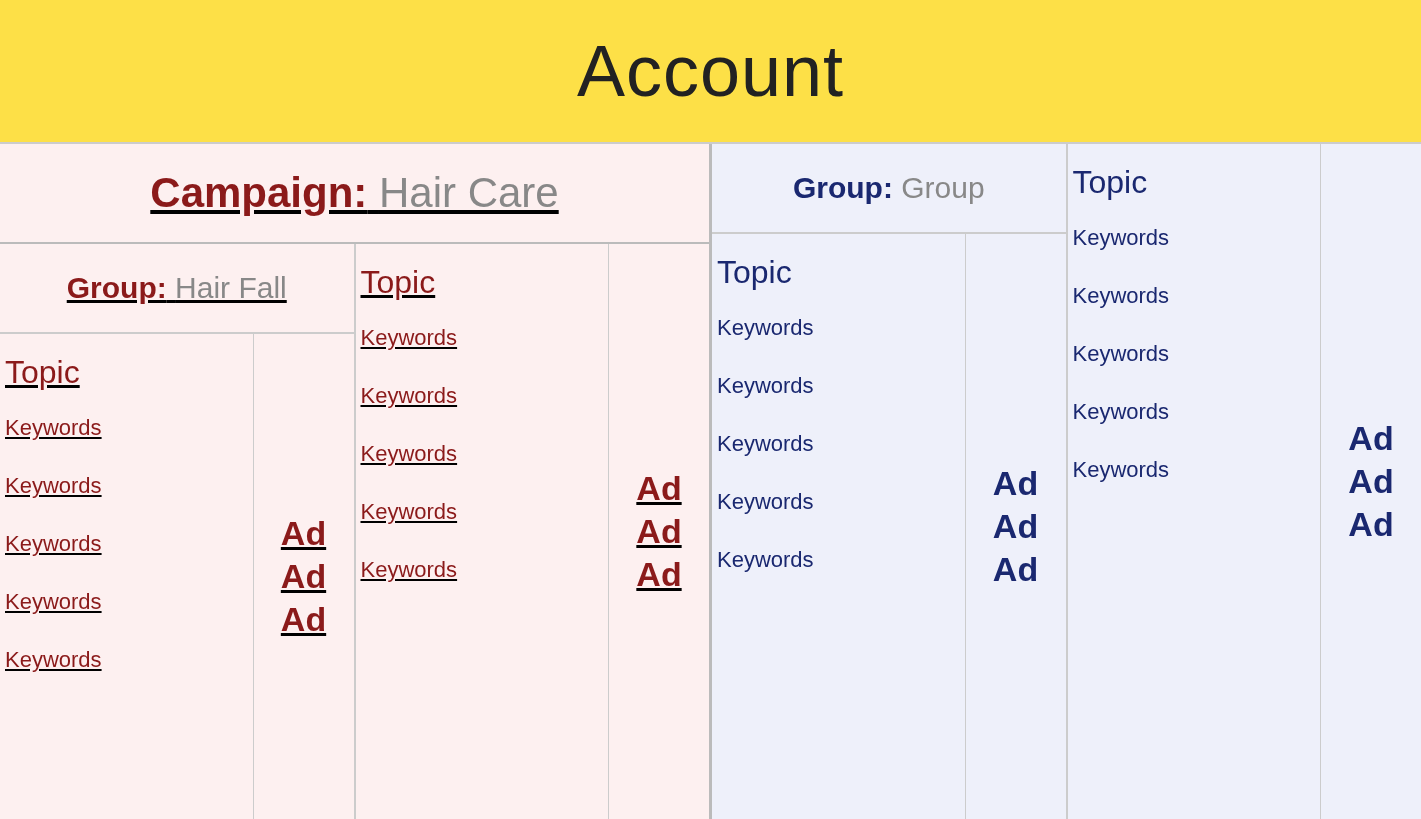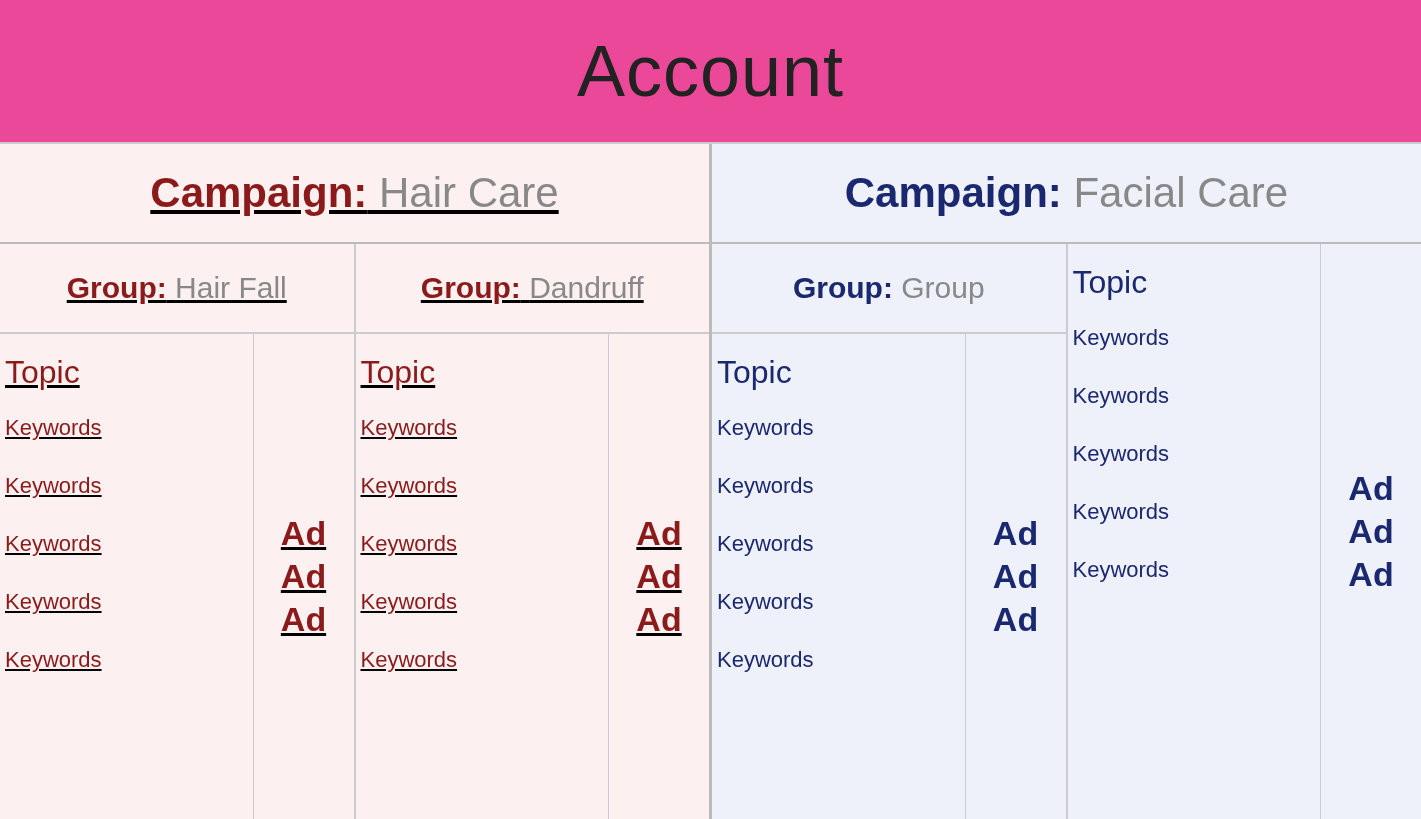--- a/index.html
+++ b/index.html
@@ -7,21 +7,21 @@
       width: 1421px;
       height: 819px;
       font-family: 'Helvetica Neue', Arial, sans-serif;
       background: #f0f0f0;
       display: flex;
       flex-direction: column;
     }
 
     
     #header {
-      background: #ec4899;
+      background: #fde047;
       text-align: center;
       padding: 30px 0 30px 0;
       border-bottom: 2px solid #ccc;
       flex-shrink: 0;
     }
     #header h1 {
       font-size: 72px;
       font-weight: 400;
       color: #222;
       letter-spacing: 1px;
@@ -202,52 +202,40 @@
           </div>
           <div class="ad-column">
             <div class="ad-item hair-ad">Ad</div>
             <div class="ad-item hair-ad">Ad</div>
             <div class="ad-item hair-ad">Ad</div>
           </div>
         </div>
       </div>
 
       <div class="group-column">
-        <div class="group-header">
-          <div class="group-title">
-            <span class="hair-group-label">Group:</span>
-            <span class="hair-group-value">Dandruff</span>
-          </div>
-        </div>
         <div class="group-content">
           <div class="topic-column">
             <div class="topic-label hair-topic">Topic</div>
             <div class="keyword-item hair-keyword">Keywords</div>
             <div class="keyword-item hair-keyword">Keywords</div>
             <div class="keyword-item hair-keyword">Keywords</div>
             <div class="keyword-item hair-keyword">Keywords</div>
             <div class="keyword-item hair-keyword">Keywords</div>
           </div>
           <div class="ad-column">
             <div class="ad-item hair-ad">Ad</div>
             <div class="ad-item hair-ad">Ad</div>
             <div class="ad-item hair-ad">Ad</div>
           </div>
         </div>
       </div>
     </div>
   </div>
 
   <div class="campaign-section campaign-facial">
-    <div class="campaign-header">
-      <div class="campaign-title">
-        <span class="campaign-label facial-label">Campaign:</span>
-        <span class="facial-value">Facial Care</span>
-      </div>
-    </div>
     <div class="groups-row">
 
       <div class="group-column">
         <div class="group-header">
           <div class="group-title">
             <span class="facial-group-label">Group:</span>
             <span class="facial-group-value">Group</span>
           </div>
         </div>
         <div class="group-content">

